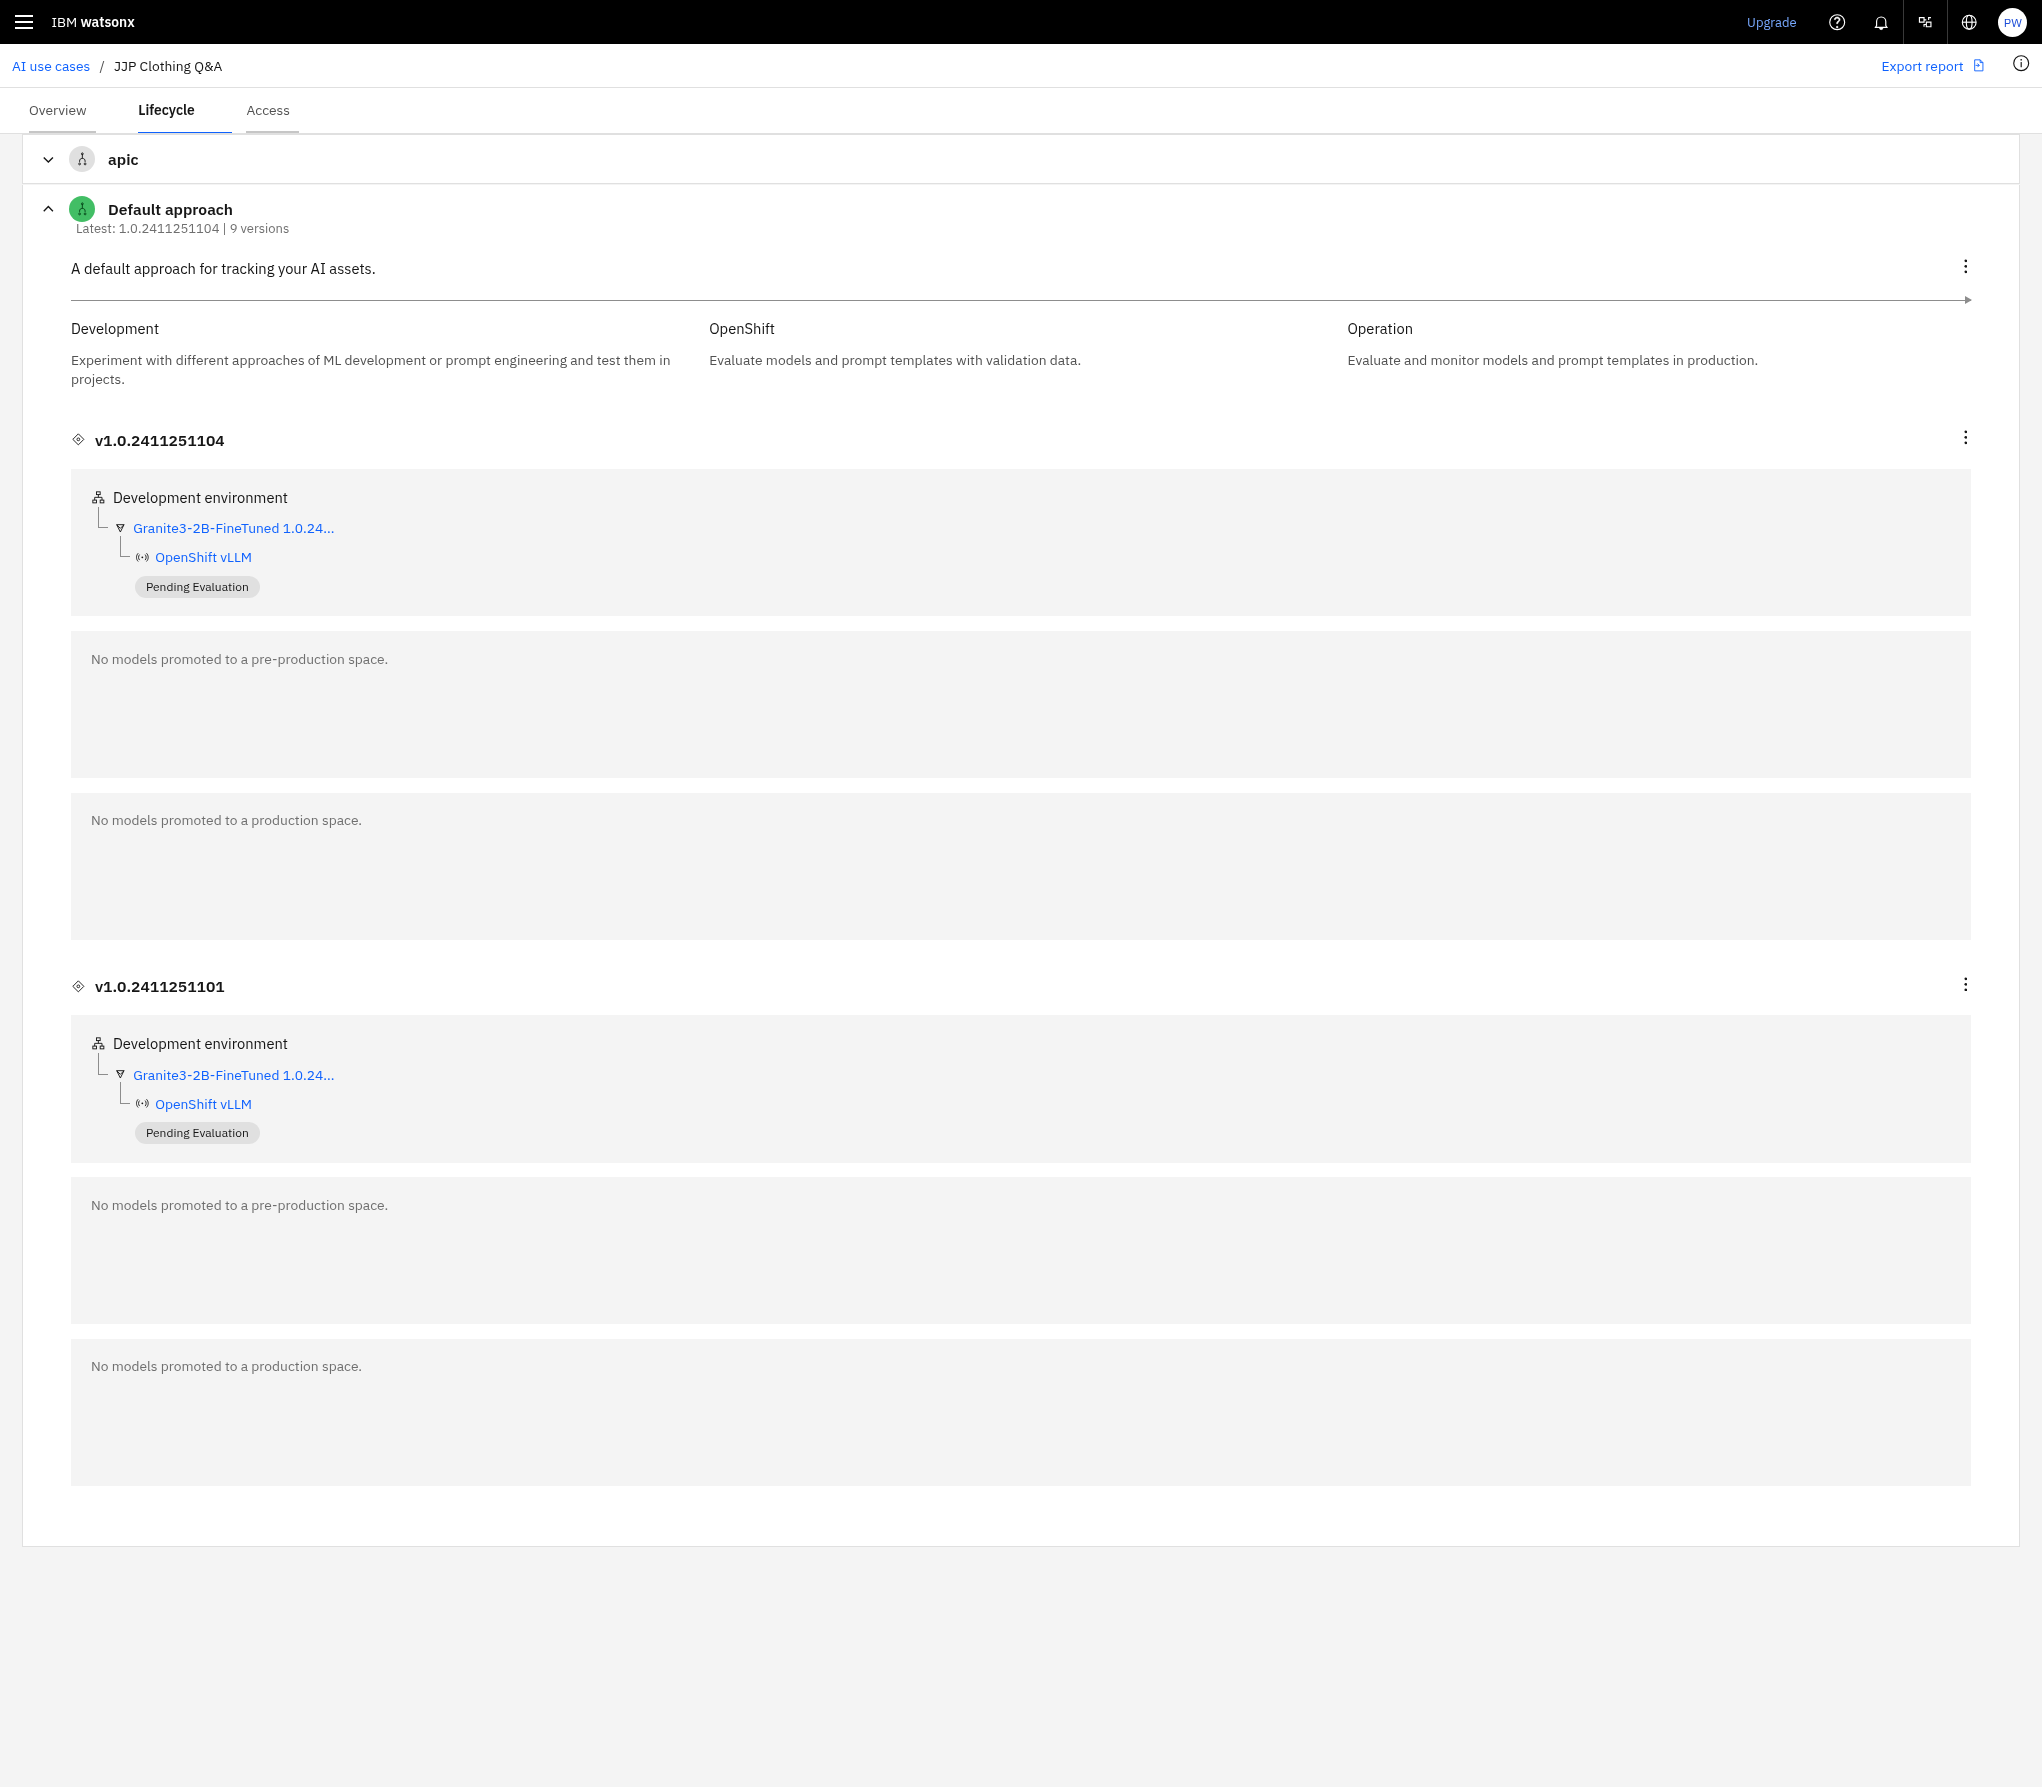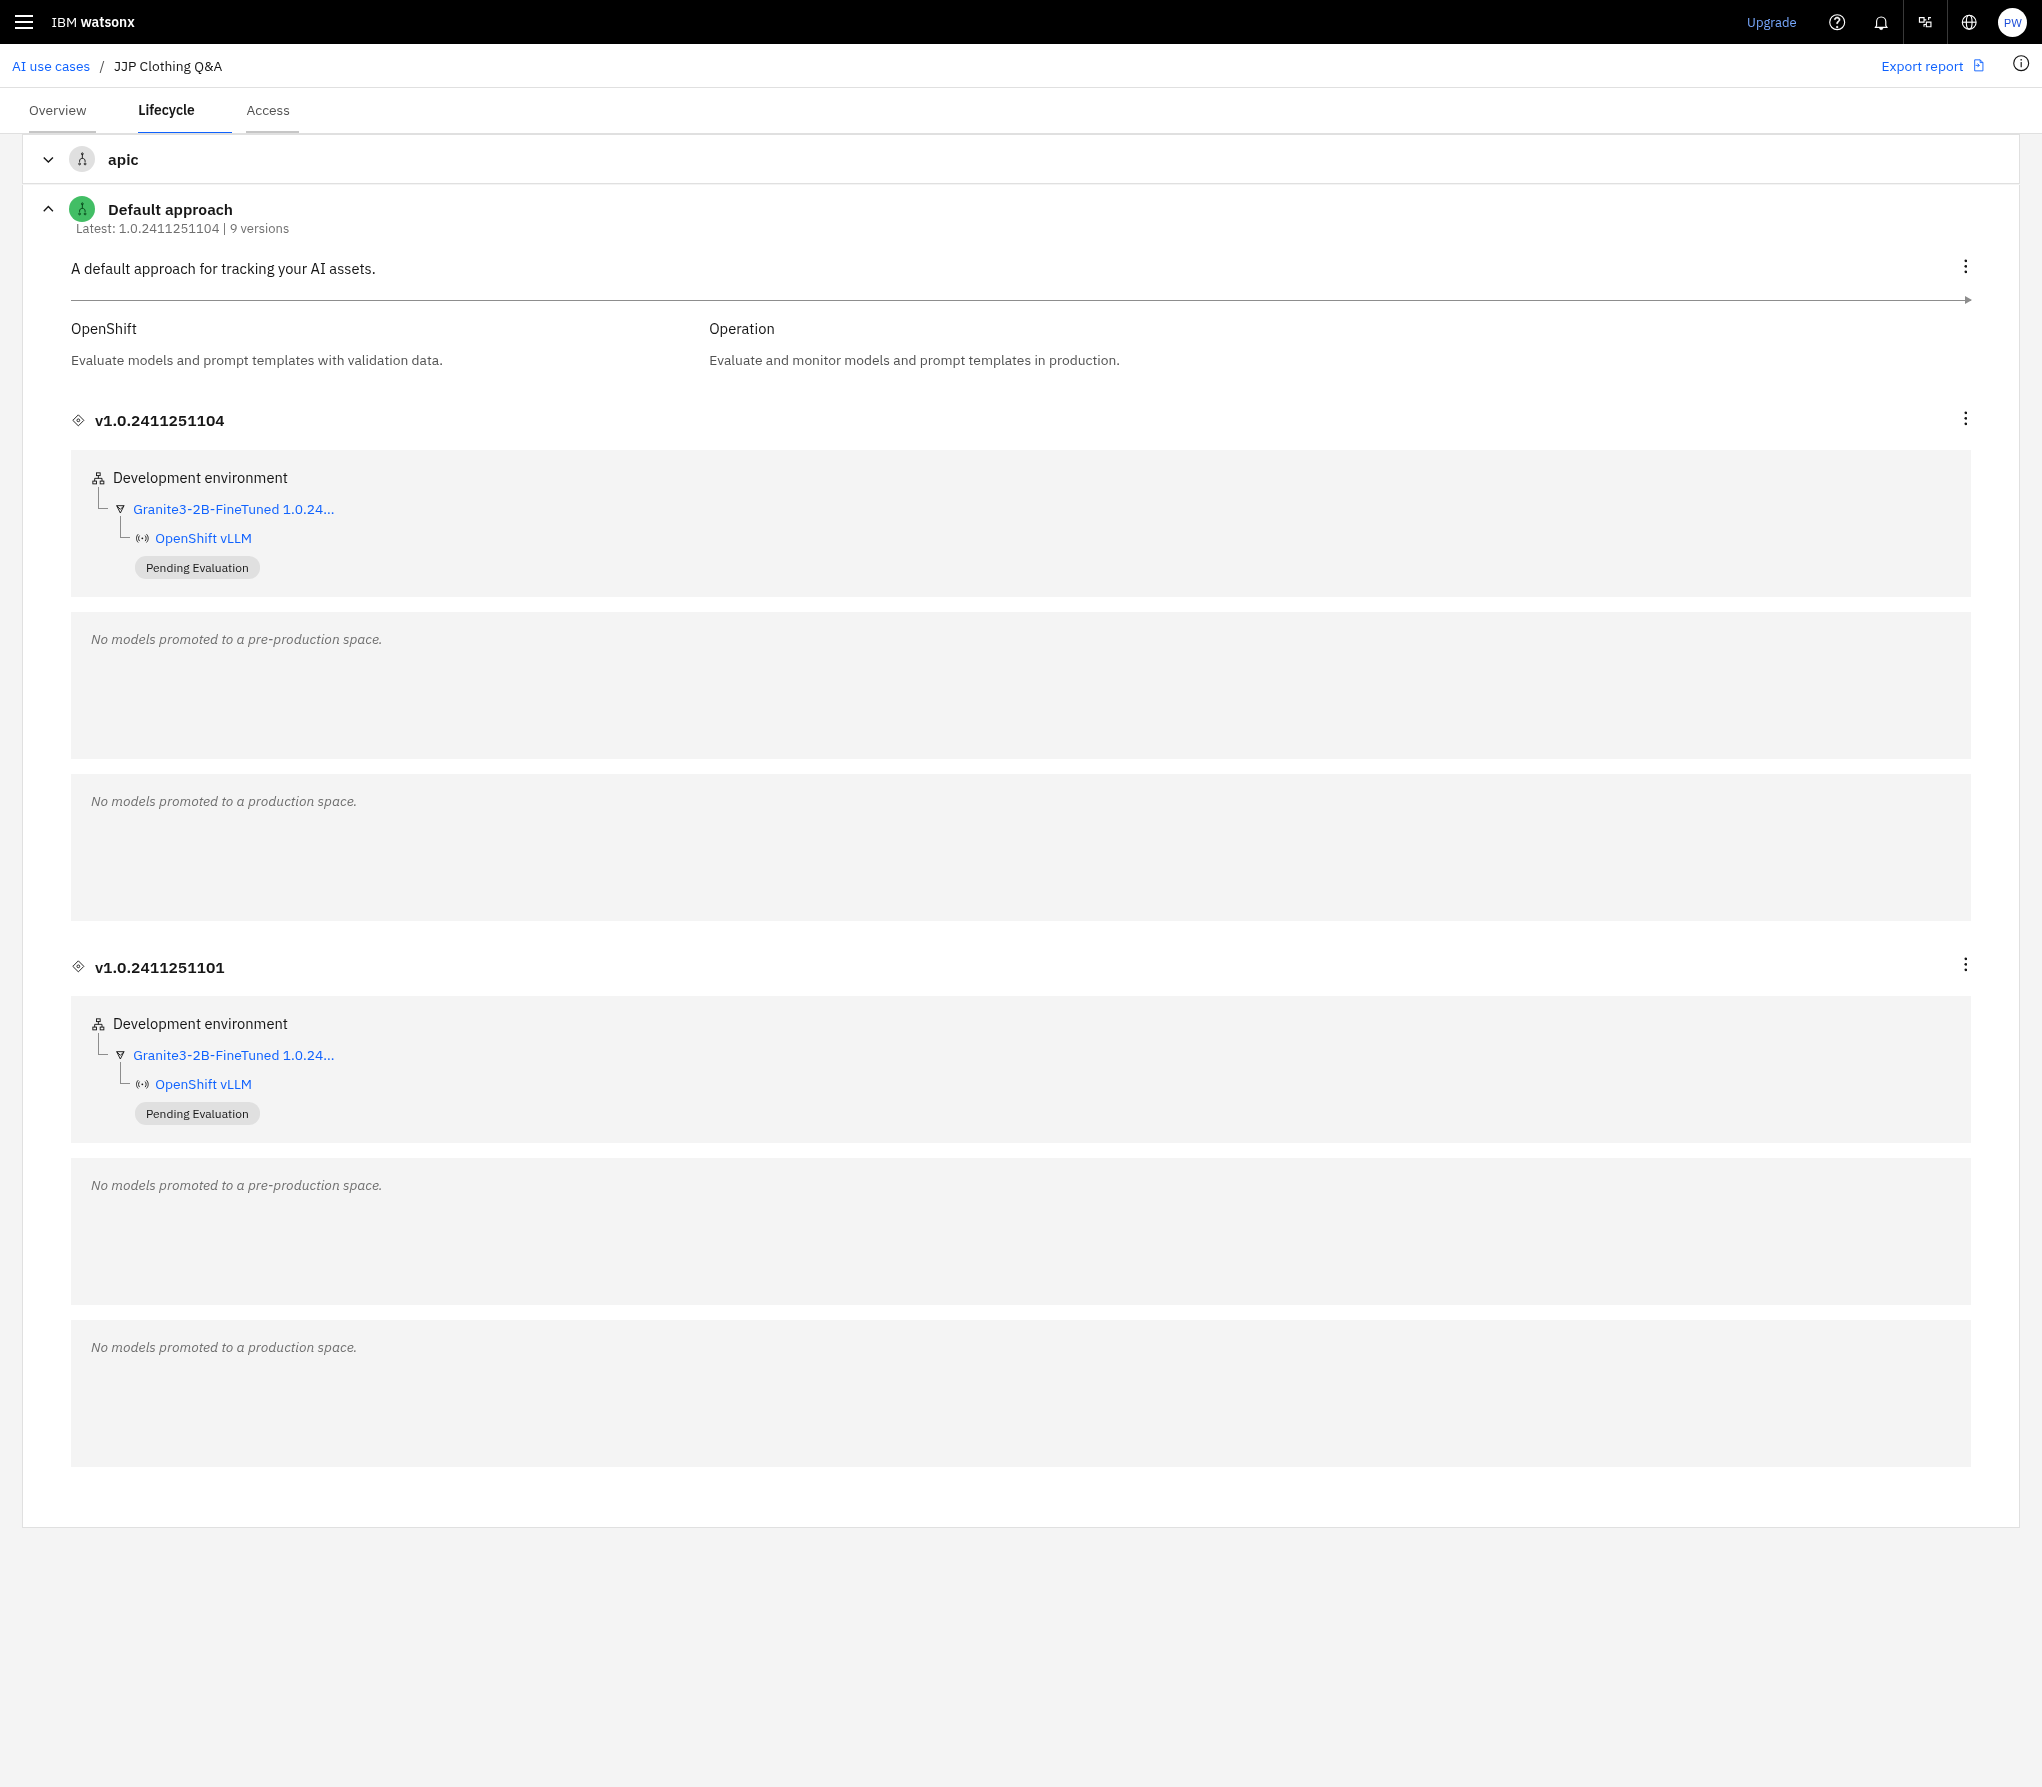--- a/index.html
+++ b/index.html
@@ -59,21 +59,21 @@
 .phase-title { font-size: 14.7px; font-weight: 400; margin-bottom: 13px; }
 .phase-desc { font-size: 13.8px; color: #525252; line-height: 1.4; }
 
 .version-block { margin-bottom: 33px; }
 .version-header { display: flex; align-items: center; gap: 9.2px; margin-bottom: 16.5px; }
 .version-title { font-size: 15.6px; font-weight: 600; flex: 0 0 auto; }
 .version-spacer { flex: 1; }
 
 .version-cols { display: grid; grid-template-columns: 1fr; gap: 14.7px; }
 .env-card { background: #f4f4f4; padding: 18.4px 20px; min-height: 147px; font-size: 13.8px; }
-.env-card.empty { color: #6f6f6f; font-style: italic; }
+.env-card.empty { color: #6f6f6f; }
 
 .env-header { display: flex; align-items: center; gap: 7.3px; font-size: 14.7px; margin-bottom: 7.3px; }
 .tree-row { display: flex; align-items: center; gap: 5.5px; padding: 5.5px 0; }
 .tree-indent-1 { padding-left: 22px; position: relative; }
 .tree-indent-1::before { content: ""; position: absolute; left: 7.3px; top: -7.3px; bottom: 50%; width: 9.2px; border-left: 0.9px solid #8d8d8d; border-bottom: 0.9px solid #8d8d8d; }
 .tree-indent-2 { padding-left: 44px; position: relative; }
 .tree-indent-2::before { content: ""; position: absolute; left: 29px; top: -7.3px; bottom: 50%; width: 9.2px; border-left: 0.9px solid #8d8d8d; border-bottom: 0.9px solid #8d8d8d; }
 .tree-link { color: #0f62fe; cursor: pointer; white-space: nowrap; overflow: hidden; text-overflow: ellipsis; max-width: 202px; }
 .badge { background: #e0e0e0; color: #161616; padding: 3.7px 11px; border-radius: 11px; font-size: 12px; margin-left: 44px; margin-top: 3.7px; display: inline-block; }
 
@@ -188,20 +188,24 @@
               <circle cx="2" cy="2" r="1.5" fill="#161616"></circle>
               <circle cx="2" cy="8" r="1.5" fill="#161616"></circle>
               <circle cx="2" cy="14" r="1.5" fill="#161616"></circle>
             </svg>
         </div>
       </div>
 
       <div class="arrow-line"></div>
 
       <div class="phase-cols">
+        <div>
+          <div class="phase-title">Development</div>
+          <div class="phase-desc">Experiment with different approaches of ML development or prompt engineering and test them in projects.</div>
+        </div>
         <div>
           <div class="phase-title">OpenShift</div>
           <div class="phase-desc">Evaluate models and prompt templates with validation data.</div>
         </div>
         <div>
           <div class="phase-title">Operation</div>
           <div class="phase-desc">Evaluate and monitor models and prompt templates in production.</div>
         </div>
       </div>
 

